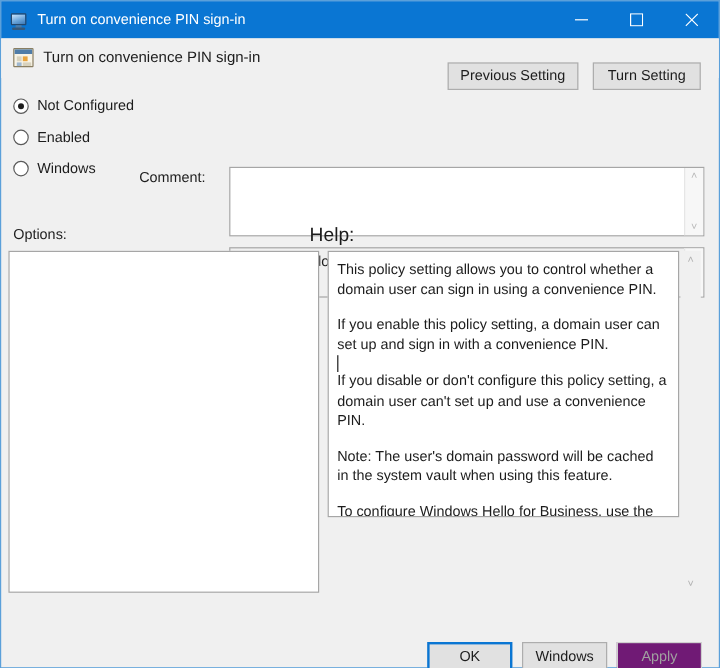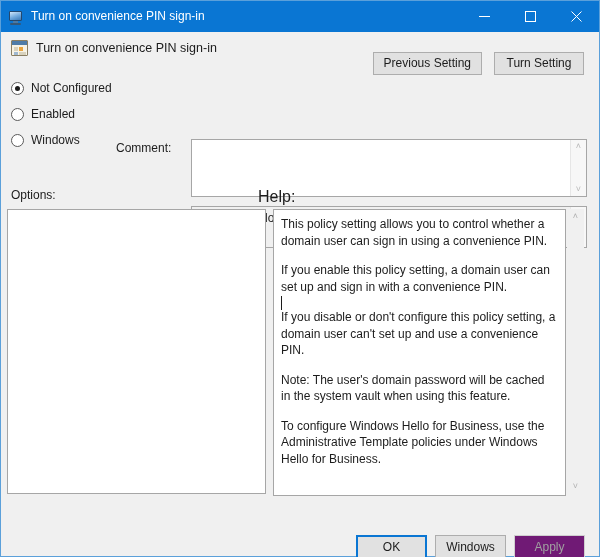--- a/index.html
+++ b/index.html
@@ -125,21 +125,21 @@
   .lbl-options{position:absolute;left:10px;top:5px;font-size:12px;}
   .lbl-help{position:absolute;left:257px;top:5px;font-size:16px;}
 
   .panes{
     flex:1;position:relative;
   }
   .pane{
     position:absolute;top:0;background:#ffffff;border:1px solid #a6a6a6;box-sizing:border-box;
   }
   .pane-options{left:6px;width:259px;height:285px;}
-  .pane-help{left:272px;width:293px;height:287px;overflow:hidden;}
+  .pane-help{left:272px;width:293px;height:222px;overflow:hidden;}
   .help-text{
     padding:6px 8px 6px 7px;font-size:12px;line-height:16.5px;color:#1c1c1c;
   }
   .help-p{margin:0 0 13px 0;}
   .help-p.last{margin-bottom:0;}
   .caret-line{height:16px;position:relative;margin:-13px 0 -2px 0;}
   .caret-line::before{
     content:"";position:absolute;left:0;top:1px;width:1px;height:14px;background:#1c1c1c;
   }
   .help-scroll{

